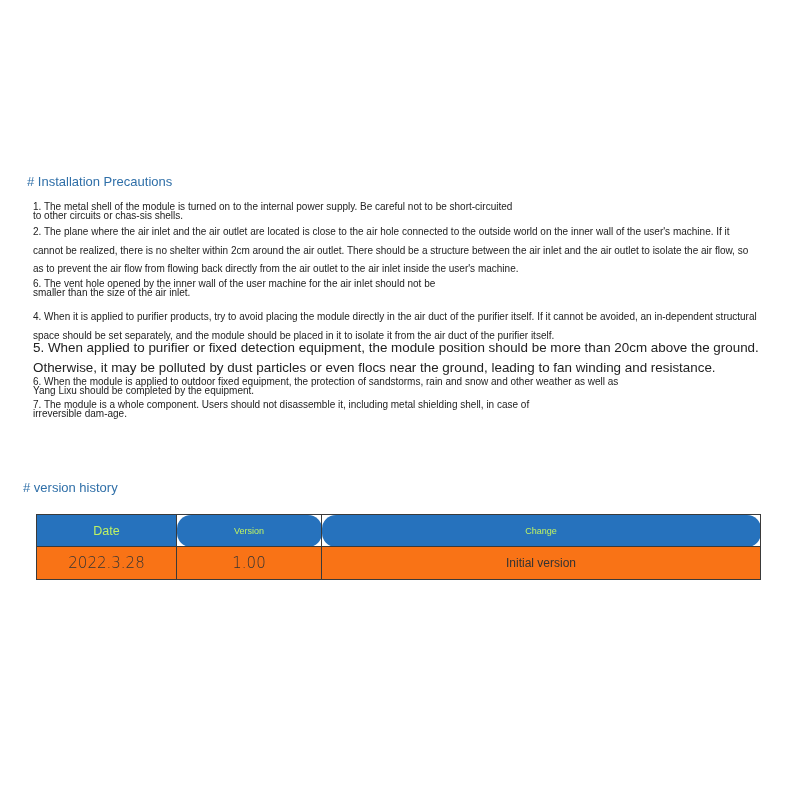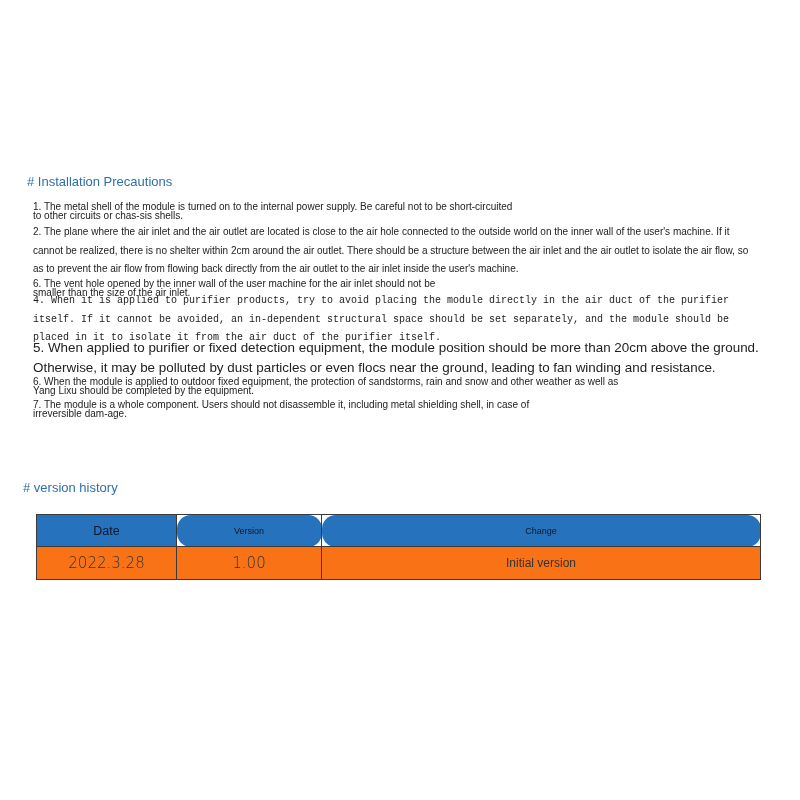--- a/index.html
+++ b/index.html
@@ -49,21 +49,21 @@
     border-collapse: collapse;
     table-layout: fixed;
   }
   table.vh th, table.vh td {
     border: 1.5px solid #3a3a3a;
     text-align: center;
     padding: 0;
   }
   table.vh th {
     background: #2672bd;
-    color: #0f172a;
+    color: #bef264;
     height: 31px;
     font-weight: normal;
   }
   table.vh td {
     height: 32px;
     background: #f97316;
     color: #333;
   }
   .c-date { width: 140px; }
   .c-version { width: 145px; }
@@ -73,21 +73,21 @@
   .d-change { font-size: 12px; }
 </style>
 </head>
 <body>
 
 <h2 class="heading" style="left:27px; top:174px;"># Installation Precautions</h2>
 
 <p class="item small" style="top:203px; width:490px;">1. The metal shell of the module is turned on to the internal power supply. Be careful not to be short-circuited to other circuits or chas-sis shells.</p>
 <p class="item medium" style="top:223px; width:728px;">2. The plane where the air inlet and the air outlet are located is close to the air hole connected to the outside world on the inner wall of the user's machine. If it cannot be realized, there is no shelter within 2cm around the air outlet. There should be a structure between the air inlet and the air outlet to isolate the air flow, so as to prevent the air flow from flowing back directly from the air outlet to the air inlet inside the user's machine.</p>
 <p class="item small" style="top:280px; width:420px;">6. The vent hole opened by the inner wall of the user machine for the air inlet should not be smaller than the size of the air inlet.</p>
-<p class="item medium" style="top:292px; width:728px;font-family:Liberation Mono, monospace;">4. When it is applied to purifier products, try to avoid placing the module directly in the air duct of the purifier itself. If it cannot be avoided, an in-dependent structural space should be set separately, and the module should be placed in it to isolate it from the air duct of the purifier itself.</p>
+<p class="item medium" style="top:308px; width:728px;">4. When it is applied to purifier products, try to avoid placing the module directly in the air duct of the purifier itself. If it cannot be avoided, an in-dependent structural space should be set separately, and the module should be placed in it to isolate it from the air duct of the purifier itself.</p>
 <p class="item large" style="top:338px; width:735px;">5. When applied to purifier or fixed detection equipment, the module position should be more than 20cm above the ground. Otherwise, it may be polluted by dust particles or even flocs near the ground, leading to fan winding and resistance.</p>
 <p class="item small" style="top:378px; width:610px;">6. When the module is applied to outdoor fixed equipment, the protection of sandstorms, rain and snow and other weather as well as Yang Lixu should be completed by the equipment.</p>
 <p class="item small" style="top:401px; width:540px; font-size:10px;">7. The module is a whole component. Users should not disassemble it, including metal shielding shell, in case of irreversible dam-age.</p>
 
 <h2 class="heading" style="left:23px; top:480px;"># version history</h2>
 
 <table class="vh">
   <colgroup>
     <col class="c-date">
     <col class="c-version">

